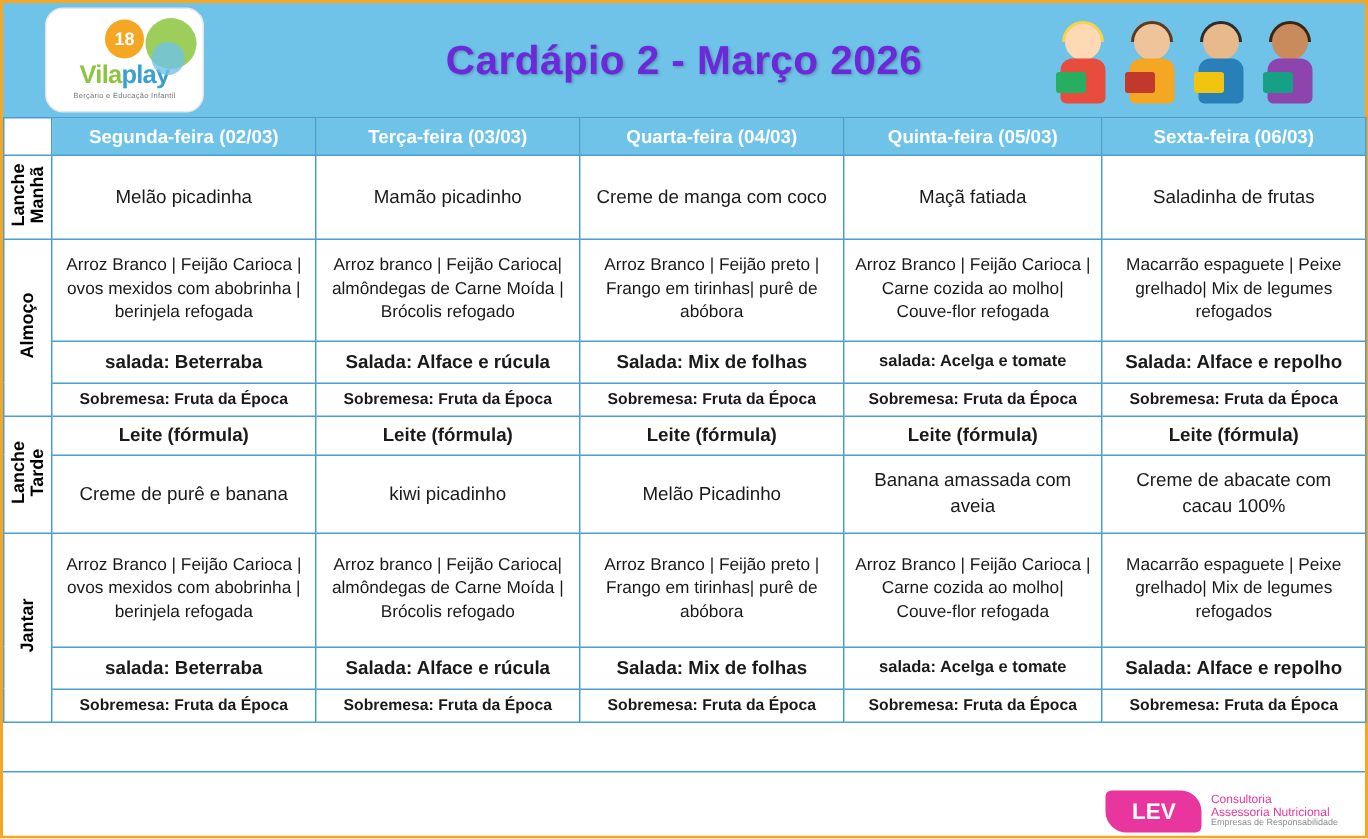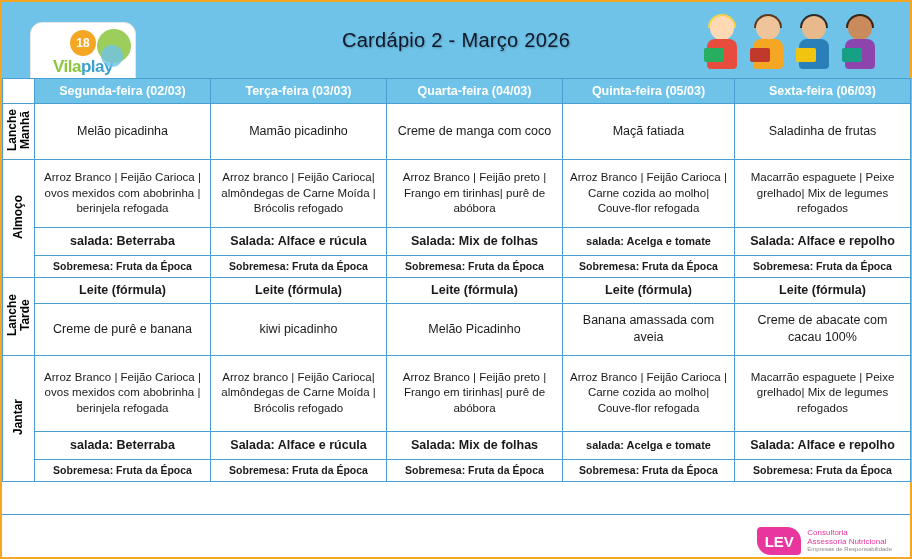--- a/index.html
+++ b/index.html
@@ -18,28 +18,28 @@
   }
   
   .header{
     position:relative;
     height:76px;
     background:#6fc3e8;
     display:flex;align-items:center;justify-content:center;
     overflow:hidden;
   }
   .header-title{
-    color:#0f172a;
-    font-size:20px;
-    font-weight:normal;
+    color:#6d28d9;
+    font-size:27px;
+    font-weight:bold;
     letter-spacing:.3px;
     text-shadow:1px 1px 2px rgba(0,0,0,.25);
   }
   .logo{
-    position:absolute;left:28px;top:20px;
+    position:absolute;left:28px;top:3px;
     width:104px;height:68px;
     background:#ffffff;
     border-radius:12px;
     border:1px solid #e6e6e6;
     display:flex;flex-direction:column;align-items:center;justify-content:center;
     overflow:hidden;
   }
   .logo-badge{
     width:26px;height:26px;border-radius:50%;
     background:#f5a623;color:#fff;
@@ -140,21 +140,21 @@
   }
   .footer-note{
     position:absolute;left:6px;top:3px;
     font-size:7.5px;color:#000;
   }
   .lev{
     position:absolute;right:18px;bottom:2px;
     display:flex;align-items:center;gap:6px;
   }
   .lev-mark{
-    width:44px;height:28px;
+    width:64px;height:28px;
     background:#e8369e;
     border-radius:4px 14px 4px 14px;
     color:#fff;font-weight:bold;font-size:15px;
     display:flex;align-items:center;justify-content:center;
   }
   .lev-txt{line-height:1.05;}
   .lev-txt .l1{font-size:8px;color:#e8369e;font-weight:normal;}
   .lev-txt .l2{font-size:8px;color:#e8369e;font-weight:normal;}
   .lev-txt .l3{font-size:6px;color:#8a8a8a;}
 </style>

